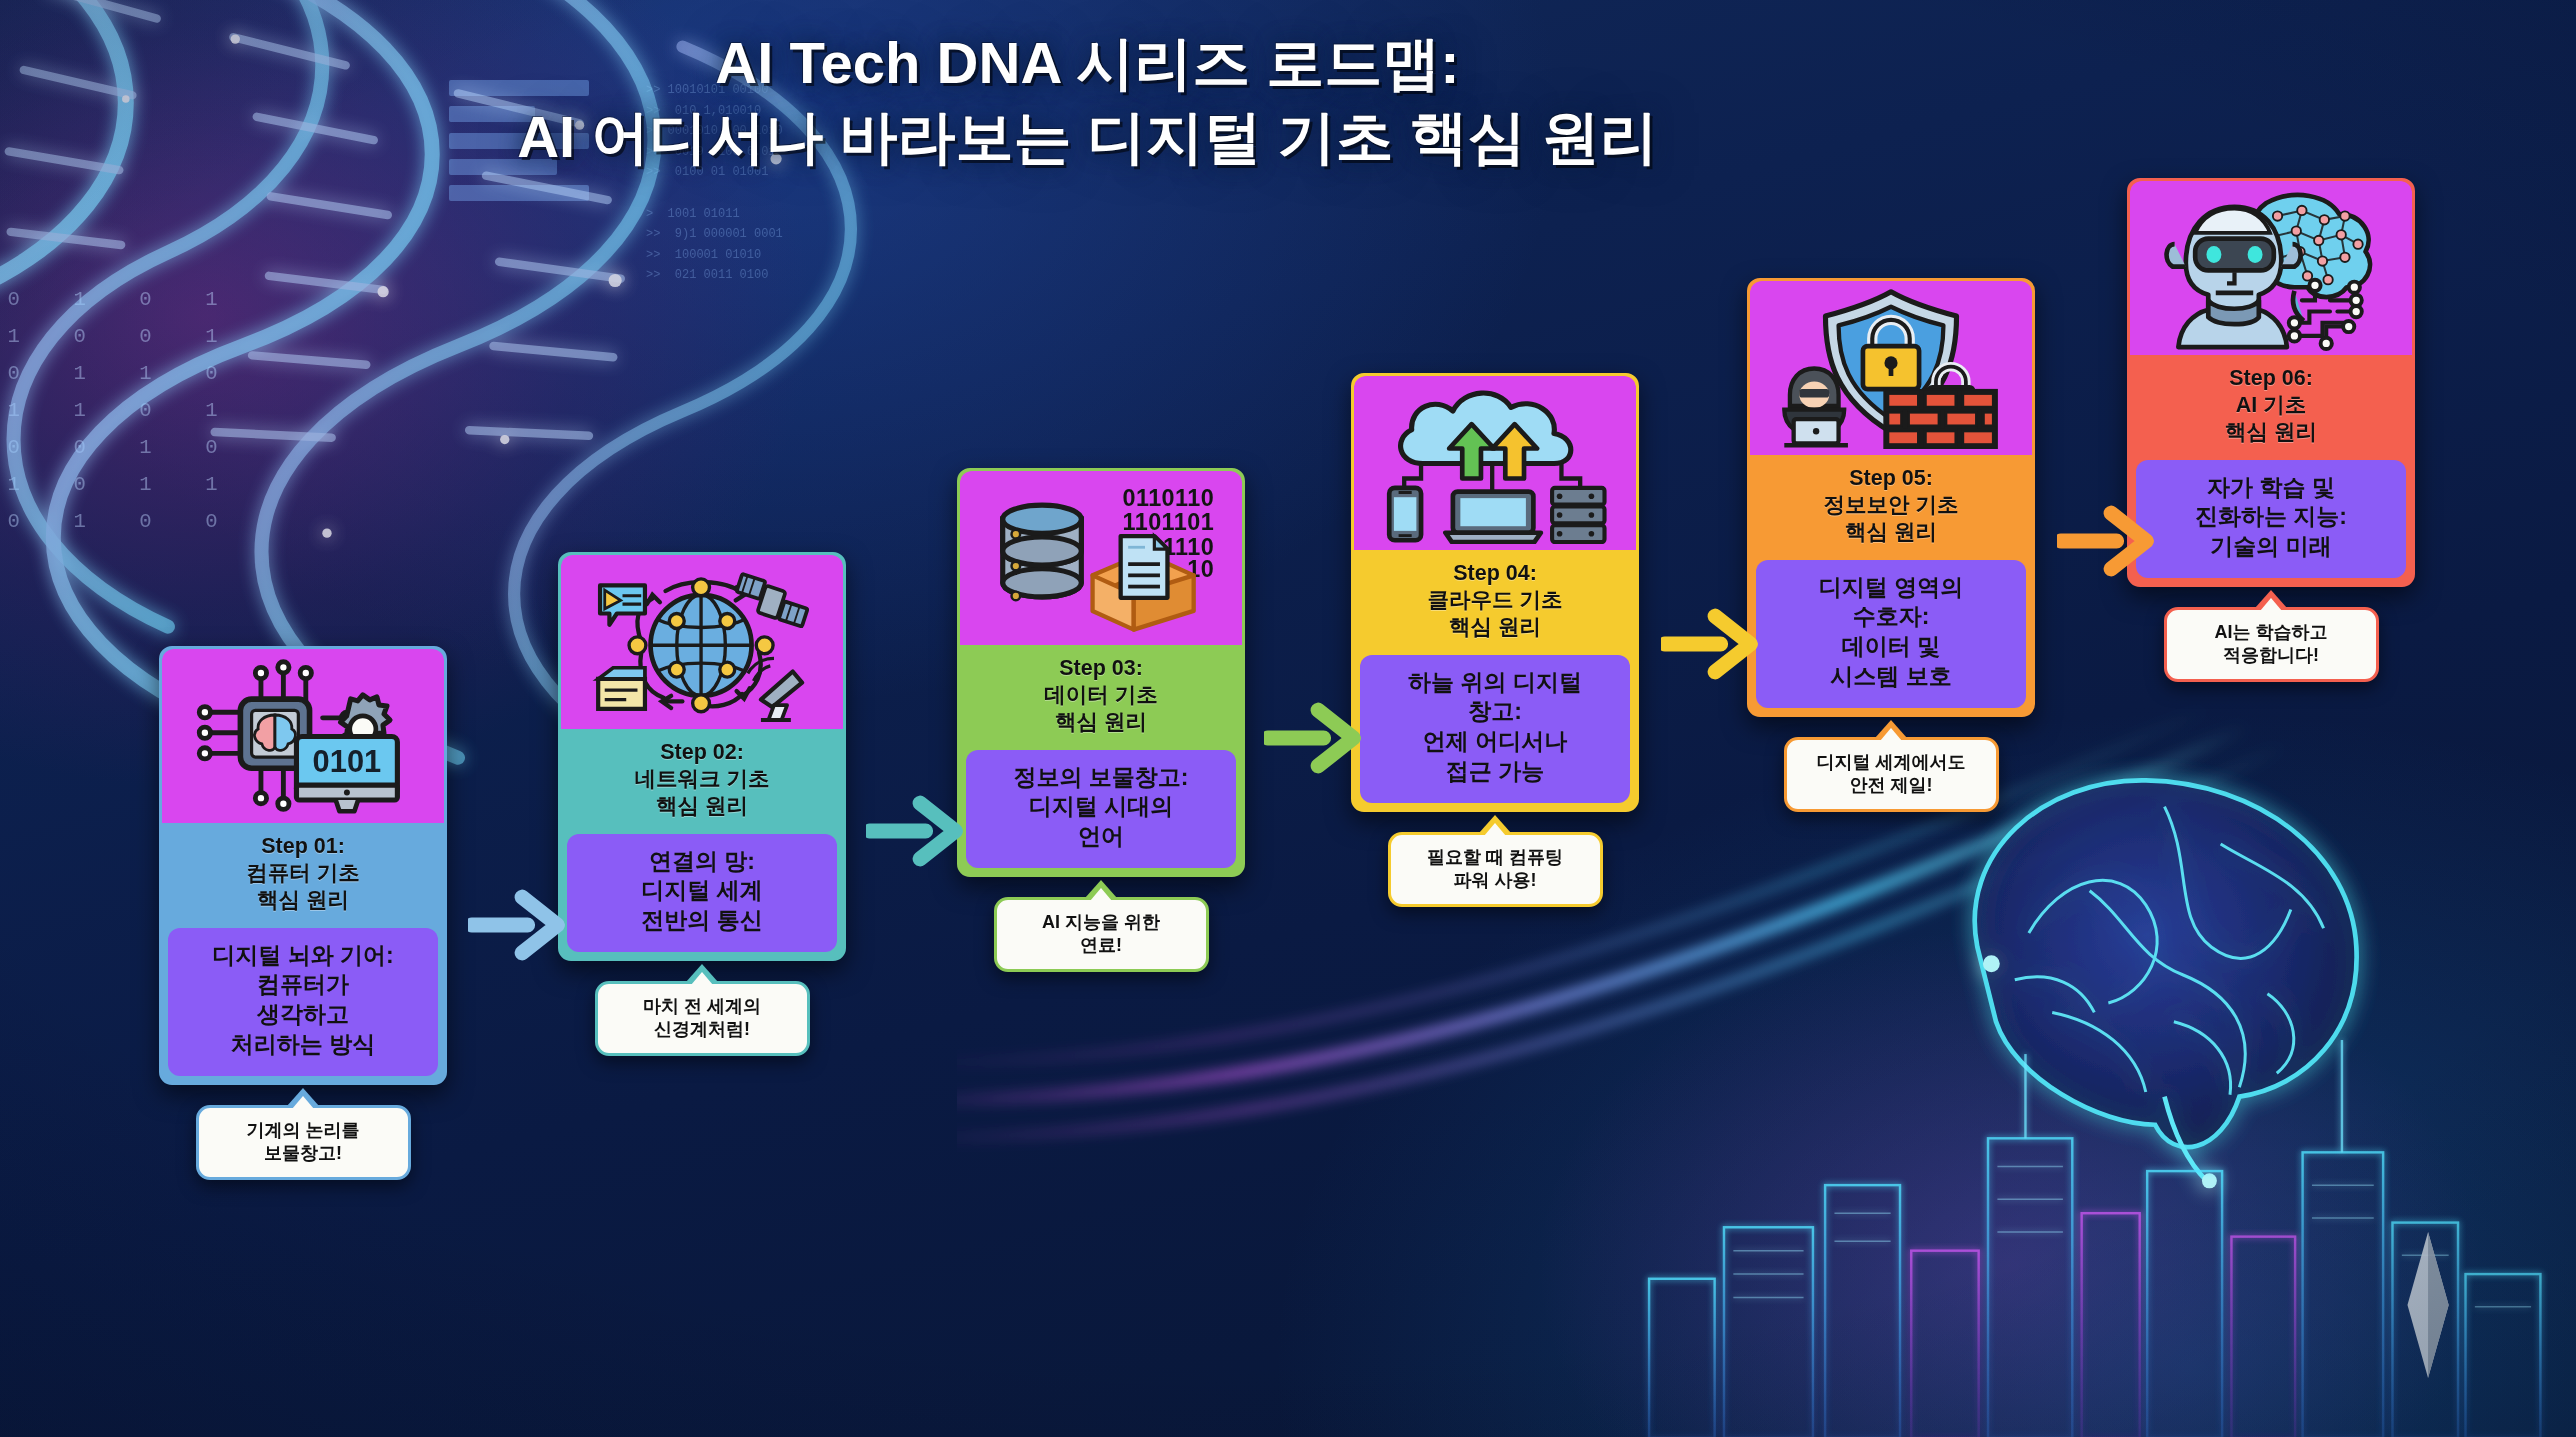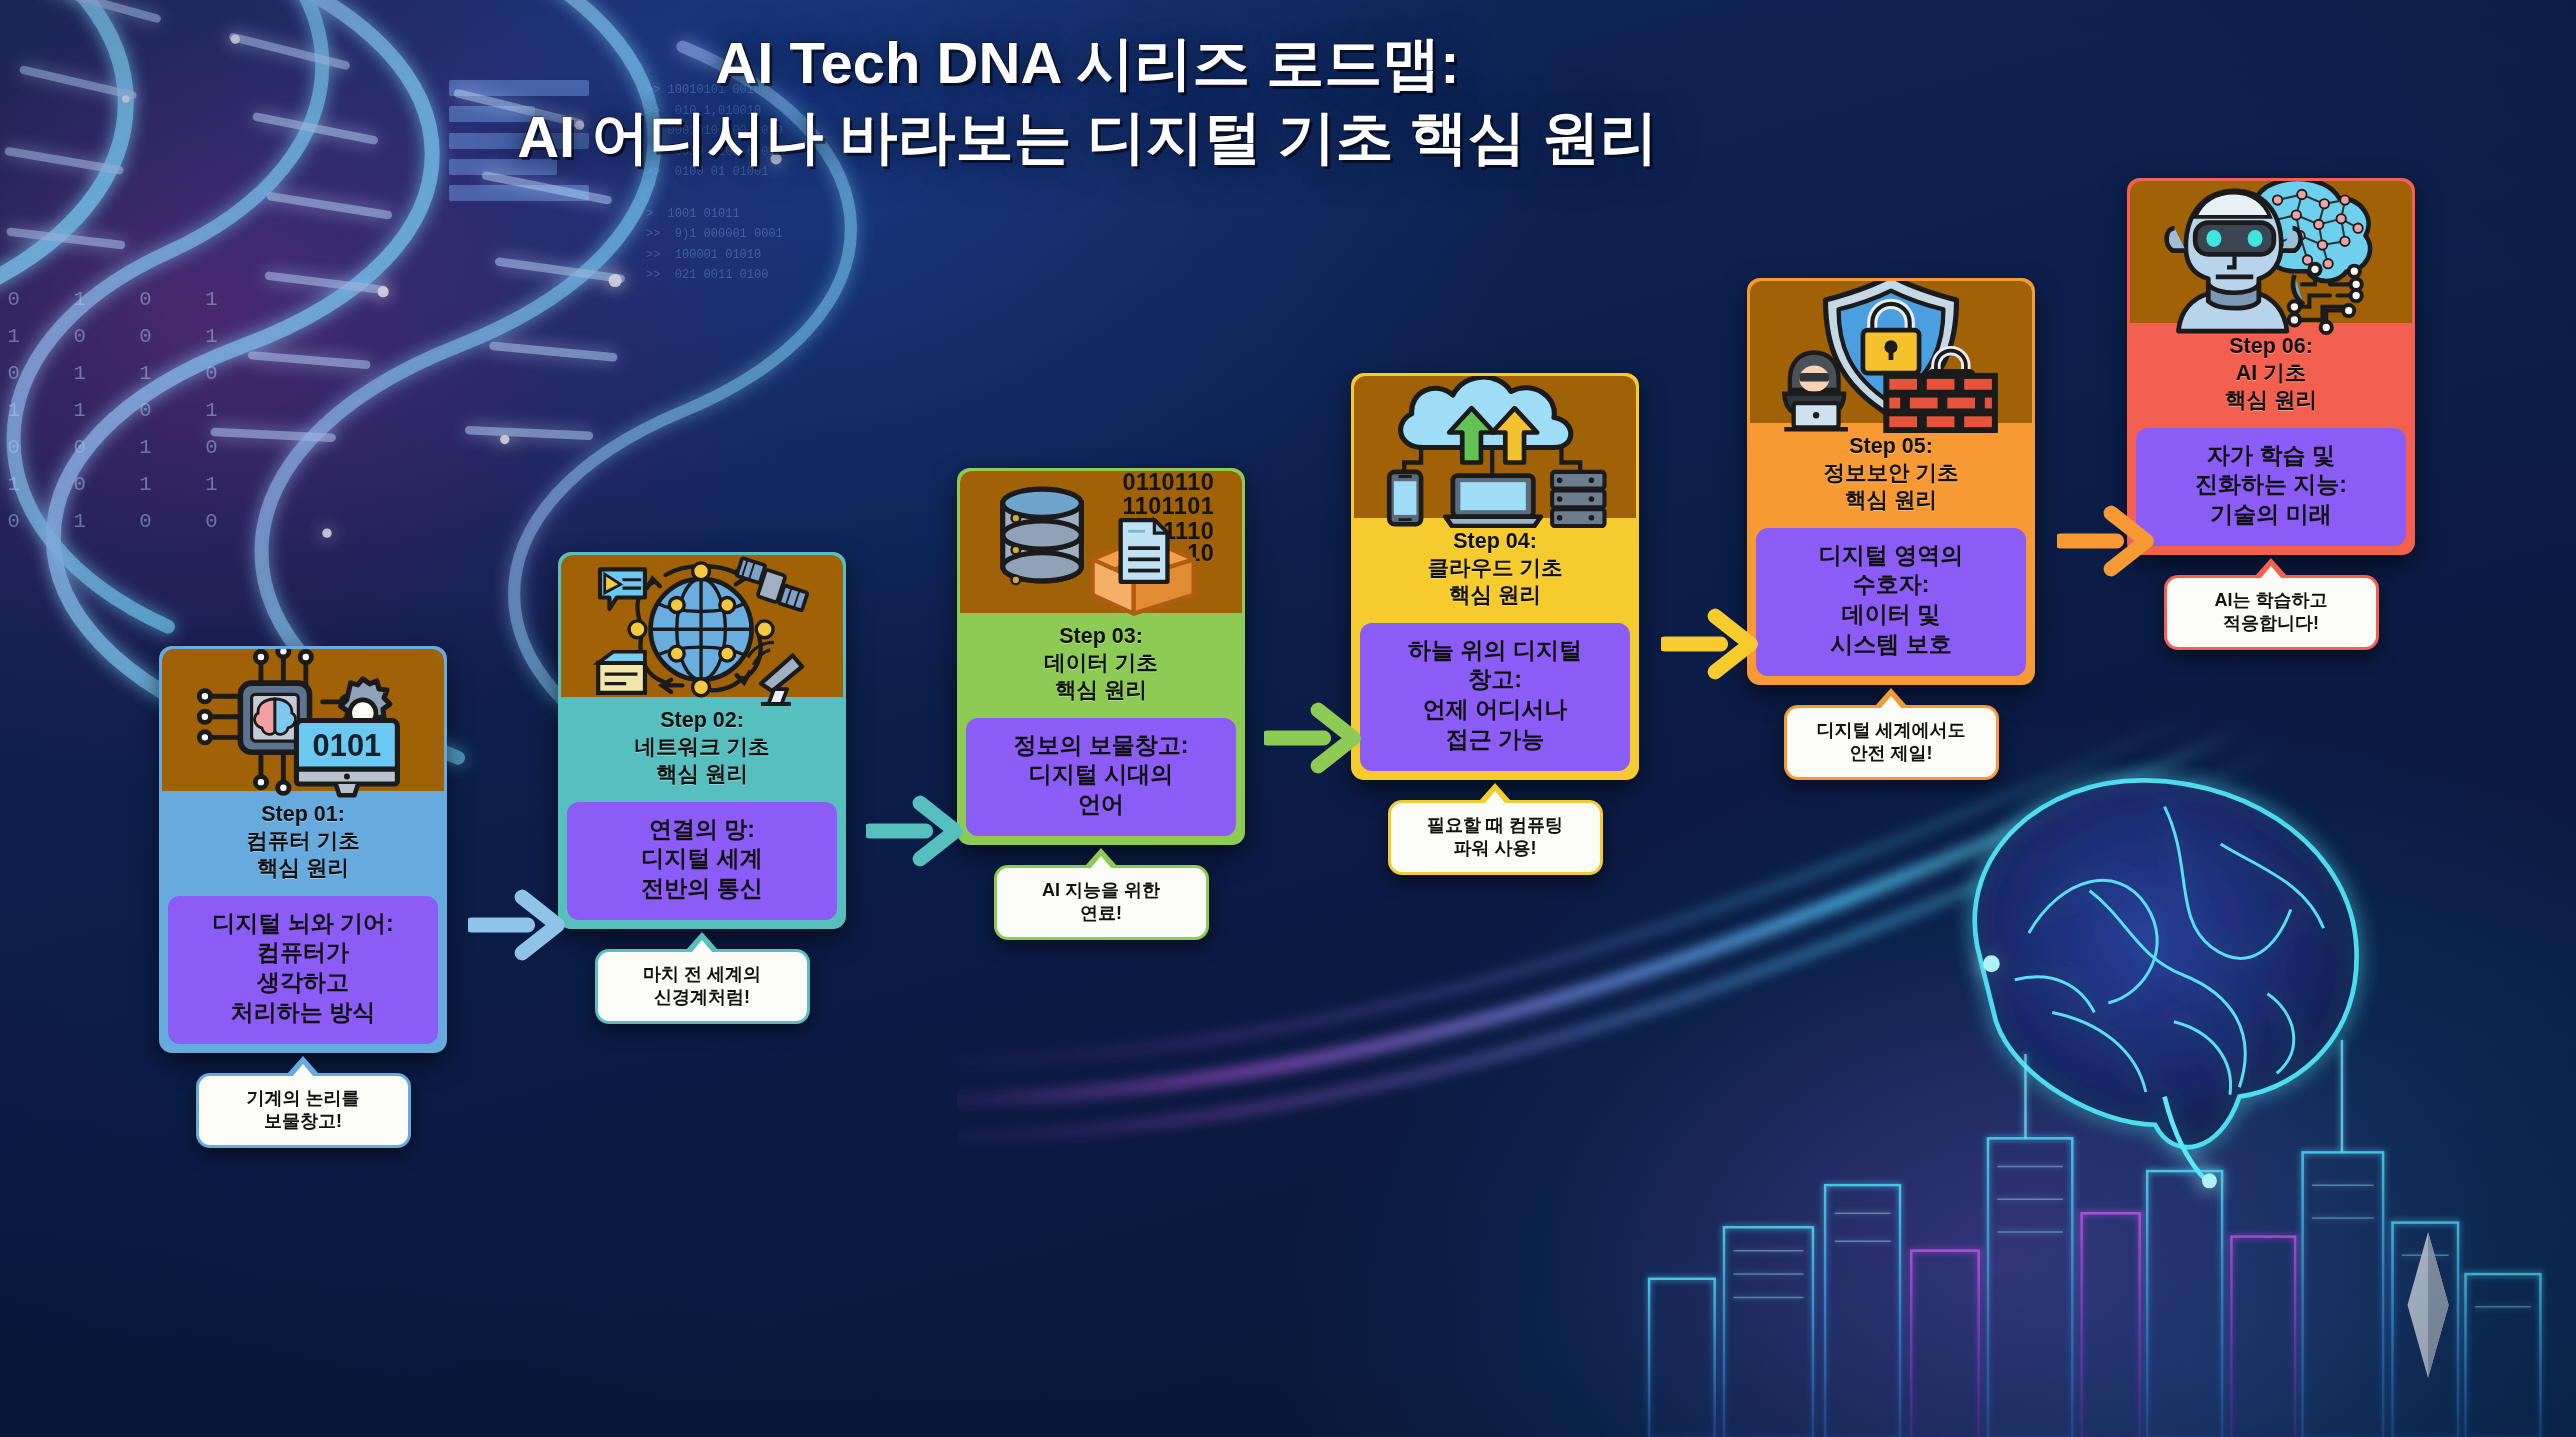--- a/index.html
+++ b/index.html
@@ -53,21 +53,21 @@
     position:absolute; width:288px;
     display:flex; flex-direction:column;
   }
   .card {
     border-radius:13px; overflow:hidden;
     box-shadow:0 9.4px 24px rgba(0,0,0,.55);
     border:3.7px solid var(--c);
     background:var(--c);
   }
   .icon-pane {
-    background:#a16207; height:142px;
+    background:#d946ef; height:174px;
     display:flex; align-items:center; justify-content:center;
     border-radius:12px 12px 0 0;
   }
   .icon-pane svg { display:block; }
   .step-title {
     color:#111; text-align:center; padding:10.3px 5.6px 13px;
     font-size:21.5px; font-weight:bold; line-height:1.26;
     text-shadow:0 0.9px 0 rgba(255,255,255,.35);
   }
   .desc {

